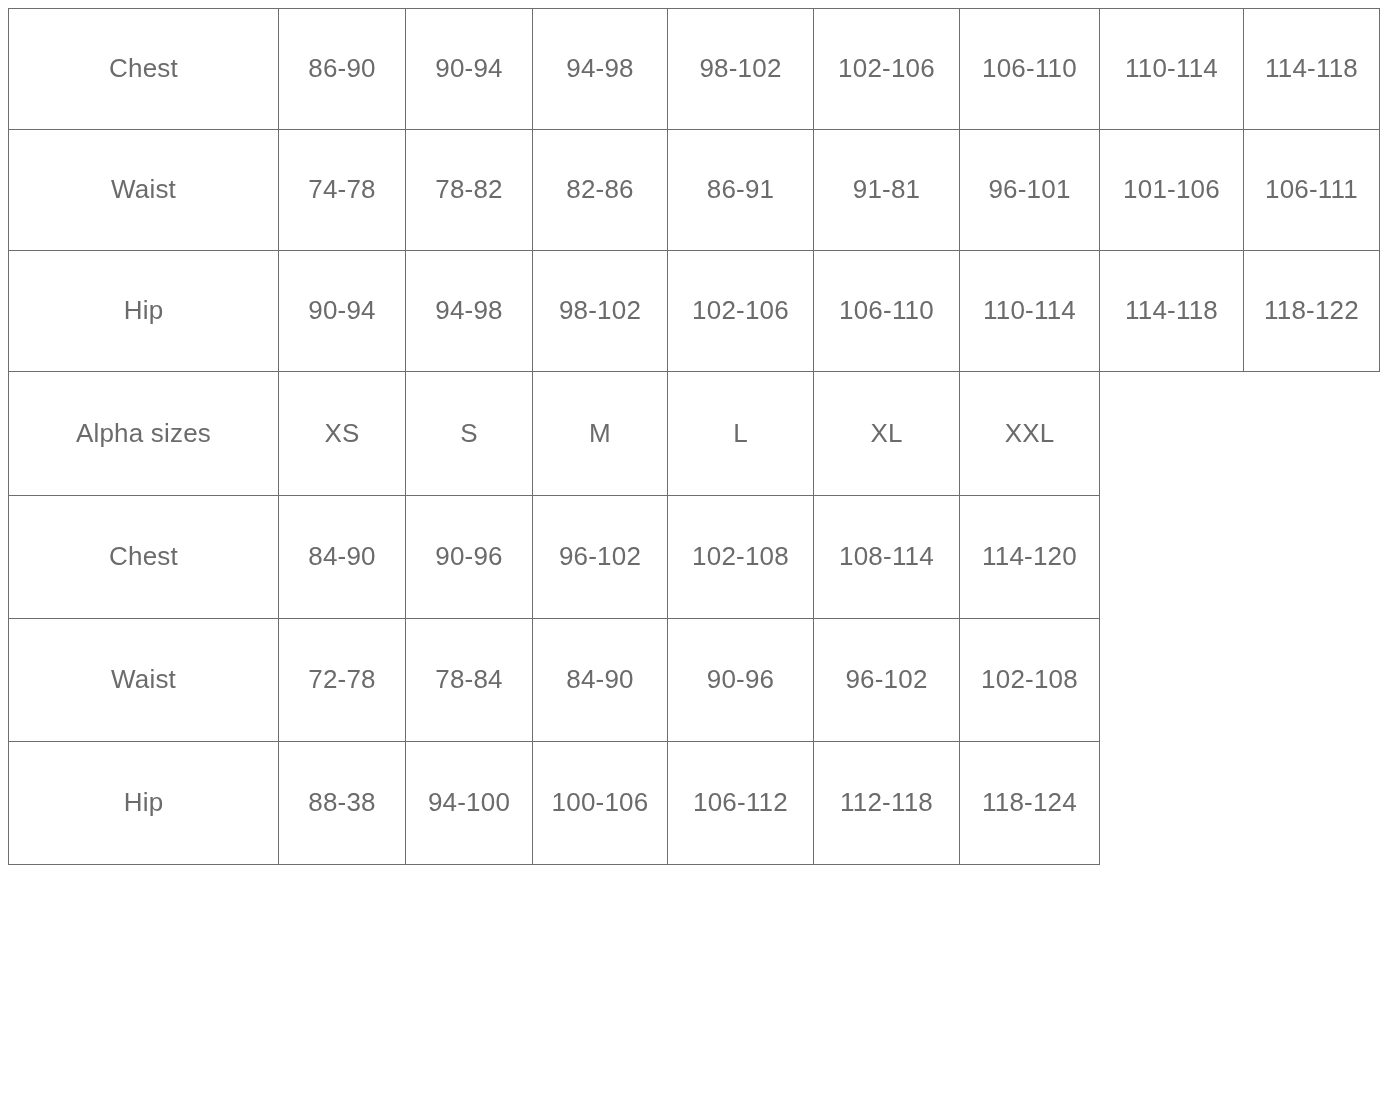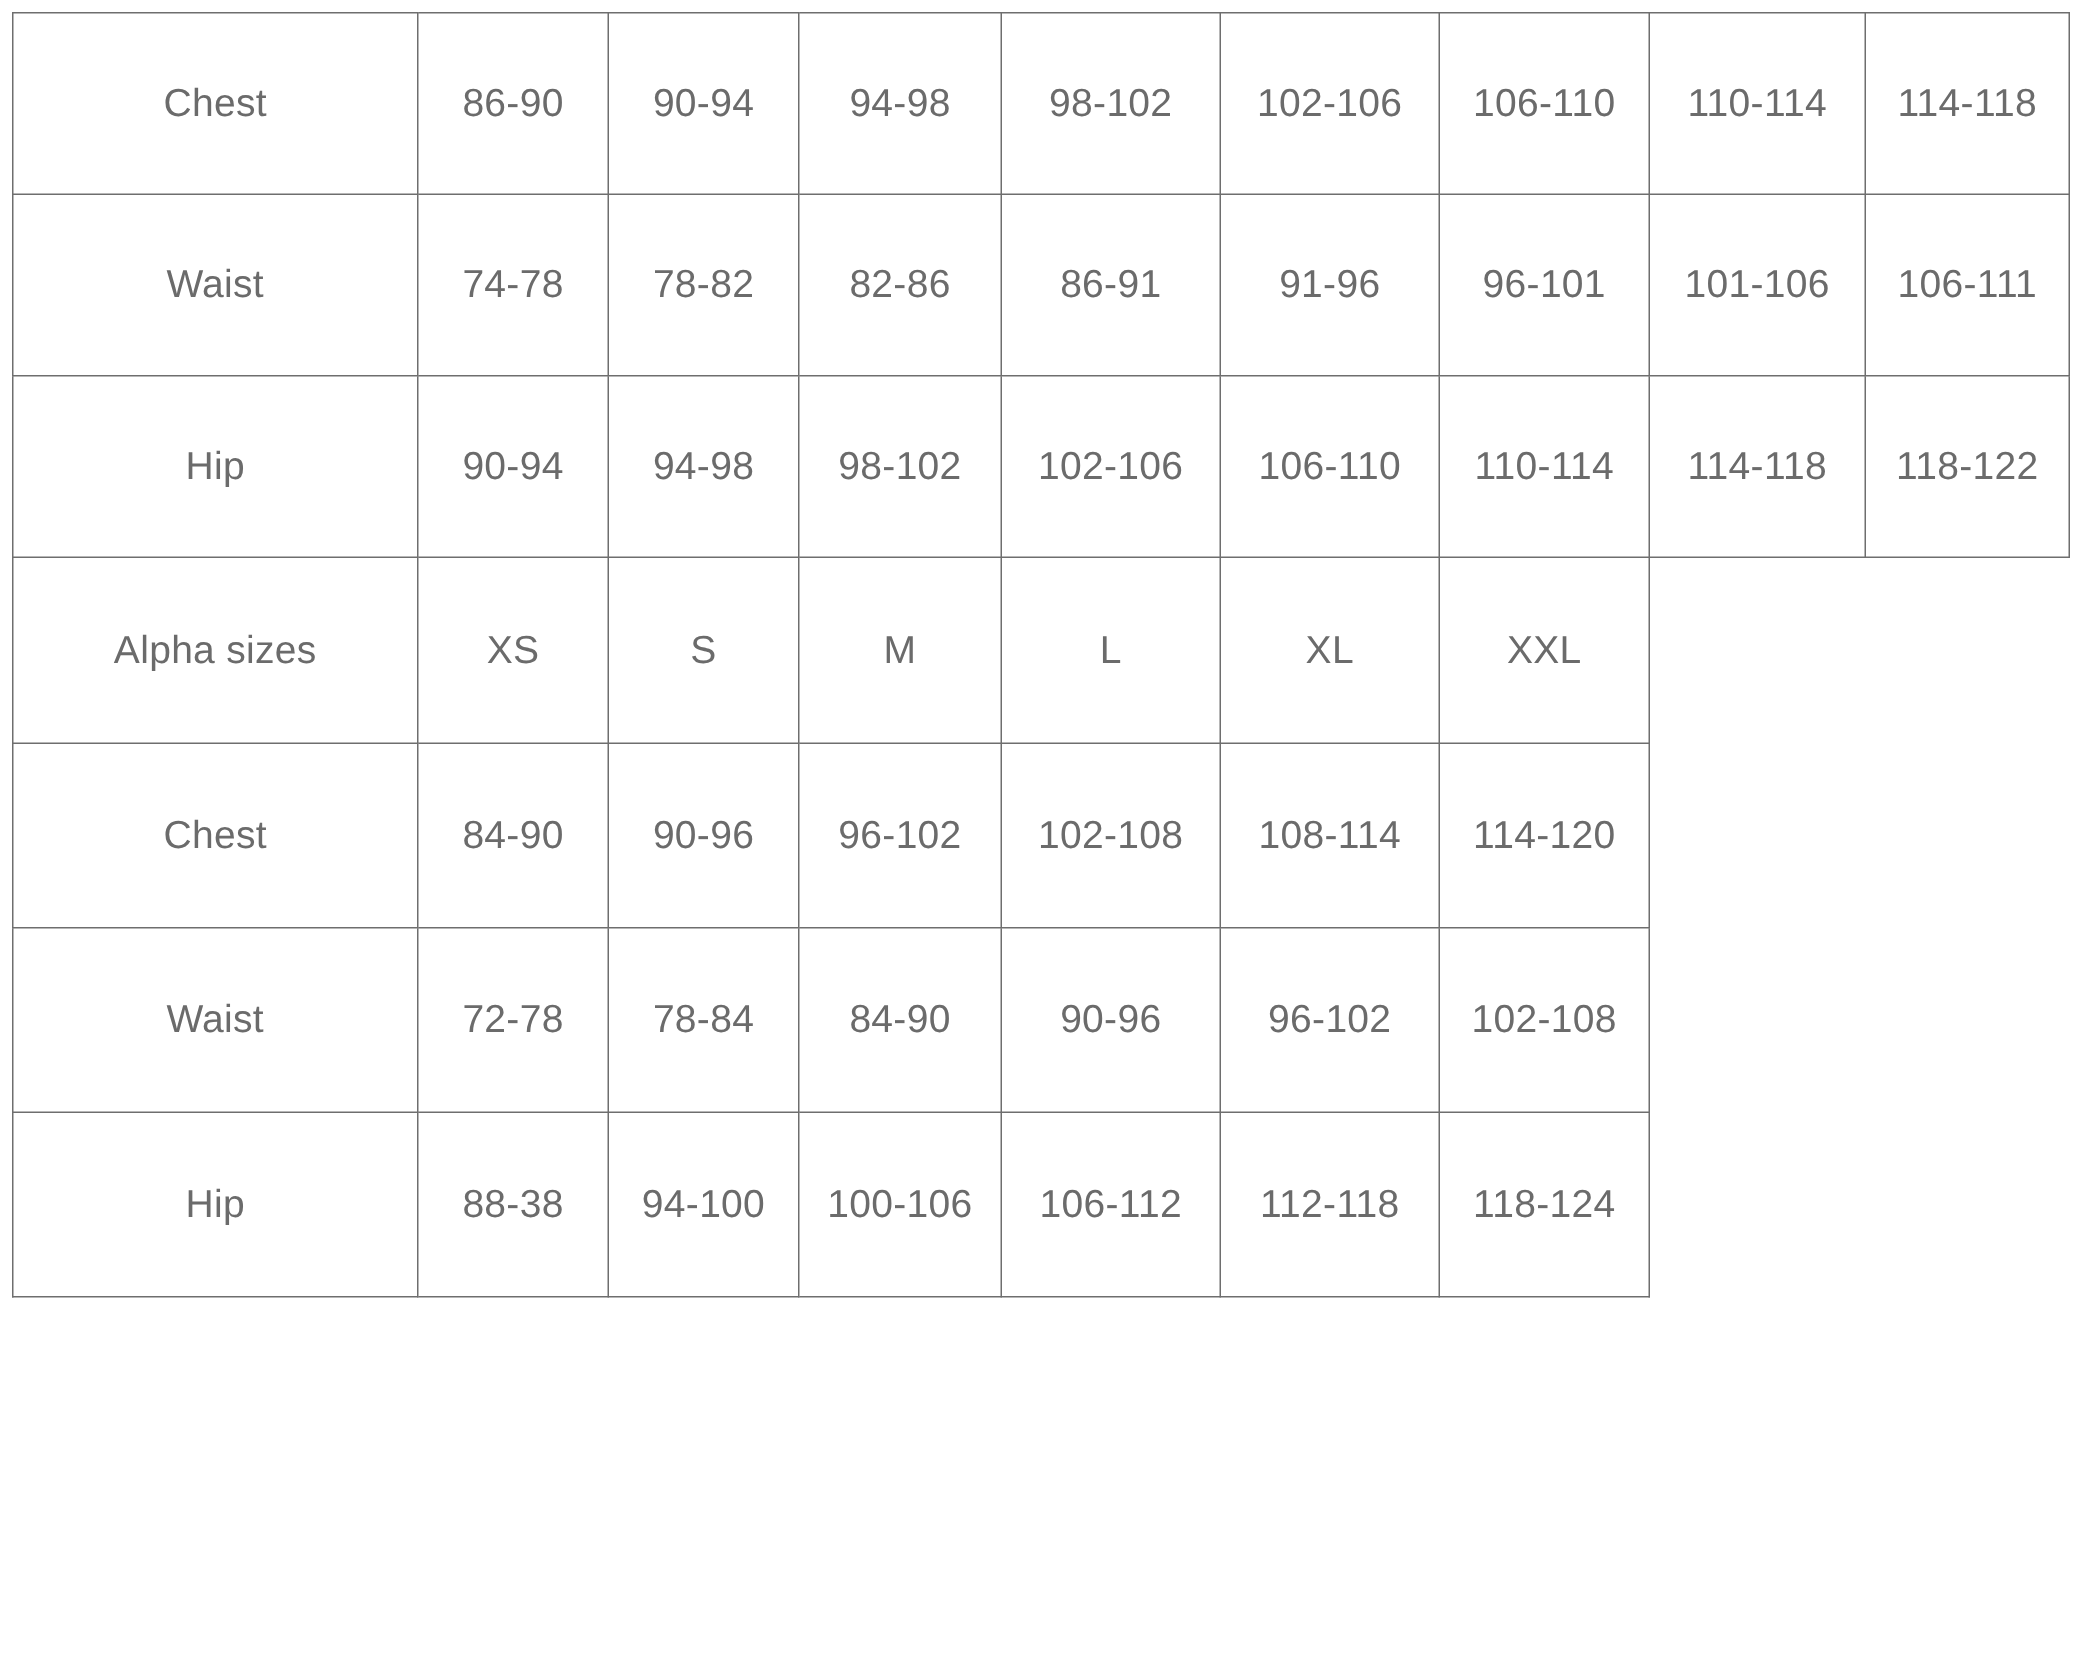--- a/index.html
+++ b/index.html
@@ -92,21 +92,21 @@
         <td class="ncol-6">110-114</td>
         <td class="ncol-7">114-118</td>
       </tr>
 
       <tr class="row-numeric">
         <td class="label-cell ncol-label">Waist</td>
         <td class="ncol-0">74-78</td>
         <td class="ncol-1">78-82</td>
         <td class="ncol-2">82-86</td>
         <td class="ncol-3">86-91</td>
-        <td class="ncol-4">91-96</td>
+        <td class="ncol-4">91-81</td>
         <td class="ncol-5">96-101</td>
         <td class="ncol-6">101-106</td>
         <td class="ncol-7">106-111</td>
       </tr>
 
       <tr class="row-numeric">
         <td class="label-cell ncol-label">Hip</td>
         <td class="ncol-0">90-94</td>
         <td class="ncol-1">94-98</td>
         <td class="ncol-2">98-102</td>

